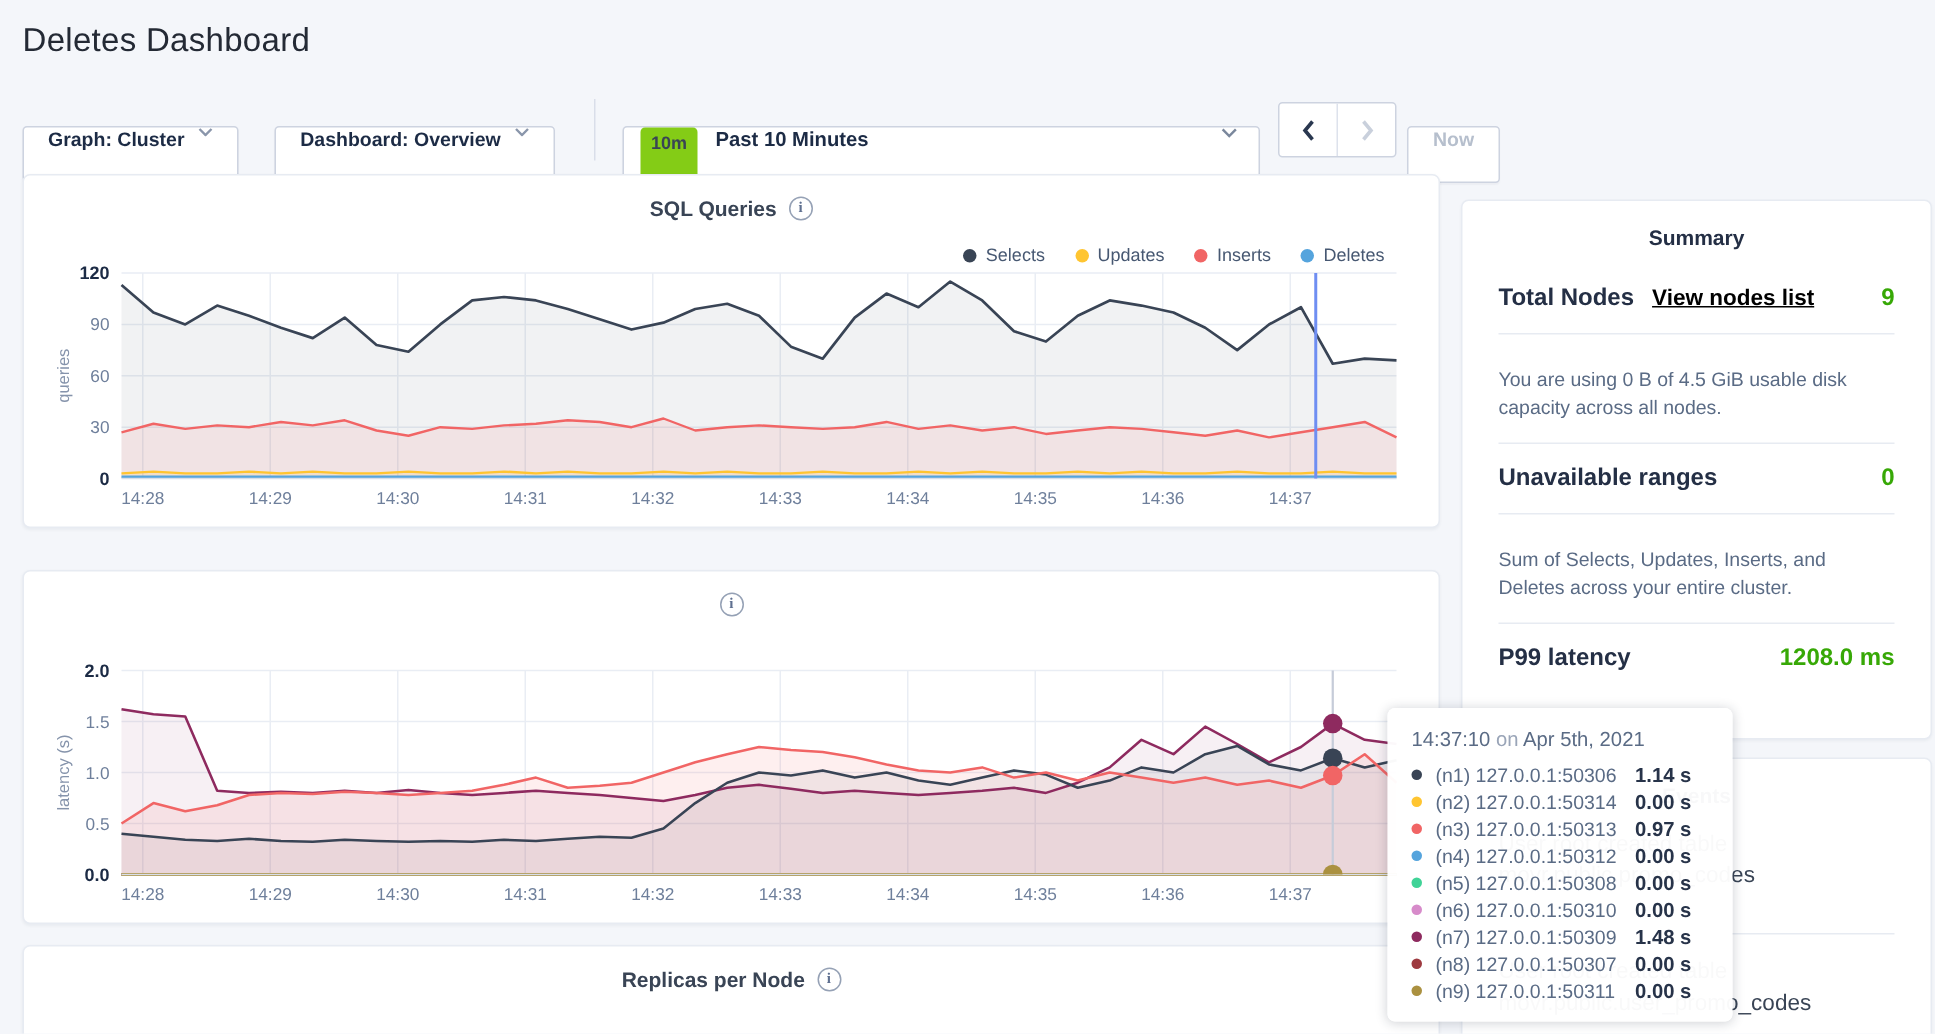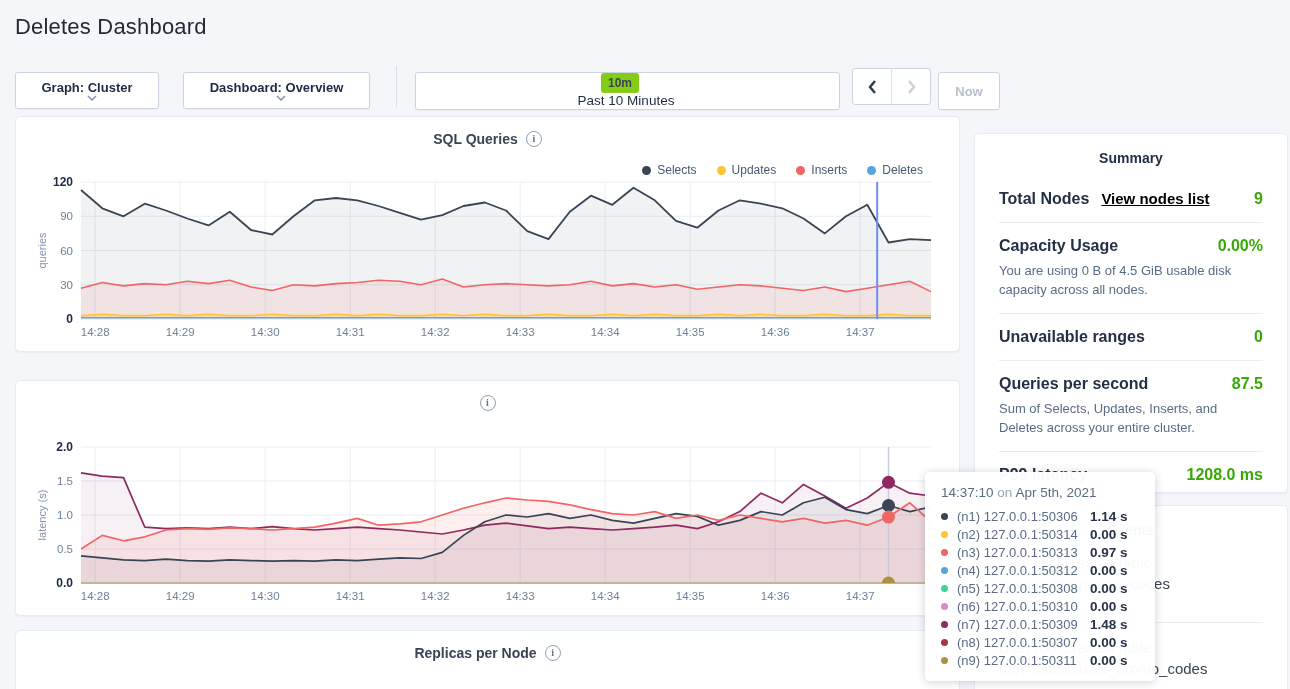--- a/index.html
+++ b/index.html
@@ -9,35 +9,34 @@
     background:#f4f6fa;
     font-family:"Liberation Sans", sans-serif;
     color:#242f45;
   }
   h1.page-title {
     position:absolute; left:15px; top:14px;
     font-size:22px; font-weight:500; color:#242a35; letter-spacing:.2px;
   }
   
   .btnish {
-    position:absolute; top:72px; height:37px;
+    position:absolute; top:84px; height:37px;
     background:#fff; border:1px solid #cdd3e0; border-radius:3px;
-    display:flex; align-items:center; justify-content:center;
+    display:flex; justify-content:center;
     font-size:13px; font-weight:700; color:#1c2b45; cursor:pointer;
     box-shadow:0 1px 1px rgba(46,60,87,.04);
-    flex-direction:column;
   }
   .dd-chevron { margin-left:9px; }
   .vdivider { position:absolute; left:396px; top:66px; width:1px; height:41px; background:#d9dee9; }
   .timesel { justify-content:flex-start; padding:0 14px 0 11px; }
   .timesel .badge {
     background:#84cc16; border-radius:3px; padding:3px 7px;
     font-size:12px; font-weight:700; color:#394455; margin-right:12px;
   }
-  .timesel .tlabel { font-size:13.5px; font-weight:400; color:#1c2b45; flex:1; text-align:left; }
+  .timesel .tlabel { font-size:13.5px; font-weight:700; color:#1c2b45; flex:1; text-align:left; }
   .pager { position:absolute; left:852px; top:68px; width:79px; height:37px;
     background:#fff; border:1px solid #cdd3e0; border-radius:3px; display:flex; }
   .pager .pg { flex:1; display:flex; align-items:center; justify-content:center; cursor:pointer; }
   .pager .pg + .pg { border-left:1px solid #dde2ec; }
   .nowbtn { color:#b6bfcd; cursor:default; }
   
   .card {
     position:absolute; background:#fff; border:1px solid #e7ebf2; border-radius:5px;
     box-shadow:0 1px 2px rgba(46,60,87,.06);
   }
@@ -266,37 +265,29 @@
 <div class="card" style="left:974px;top:133px;width:314px;height:360px;">
   <div class="s-title">Summary</div>
   <div class="srow first">
     <div class="line1">
       <span class="slabel">Total Nodes</span>
       <span class="slink" style="color:#000000;text-decoration:underline;">View nodes list</span>
       <span class="svalue" style="color:#37a806;">9</span>
     </div>
   </div>
   <div class="srow">
-    <div class="line1">
-      <span class="slabel">Capacity Usage</span>
-      <span class="svalue" style="color:#37a806;">0.00%</span>
-    </div>
     <div class="sdesc">You are using 0 B of 4.5 GiB usable disk capacity across all nodes.</div>
   </div>
   <div class="srow">
     <div class="line1">
       <span class="slabel">Unavailable ranges</span>
       <span class="svalue" style="color:#37a806;">0</span>
     </div>
   </div>
   <div class="srow">
-    <div class="line1">
-      <span class="slabel">Queries per second</span>
-      <span class="svalue" style="color:#37a806;">87.5</span>
-    </div>
     <div class="sdesc">Sum of Selects, Updates, Inserts, and Deletes across your entire cluster.</div>
   </div>
   <div class="srow">
     <div class="line1">
       <span class="slabel">P99 latency</span>
       <span class="svalue" style="color:#37a806;">1208.0 ms</span>
     </div>
   </div>
 </div>
 

